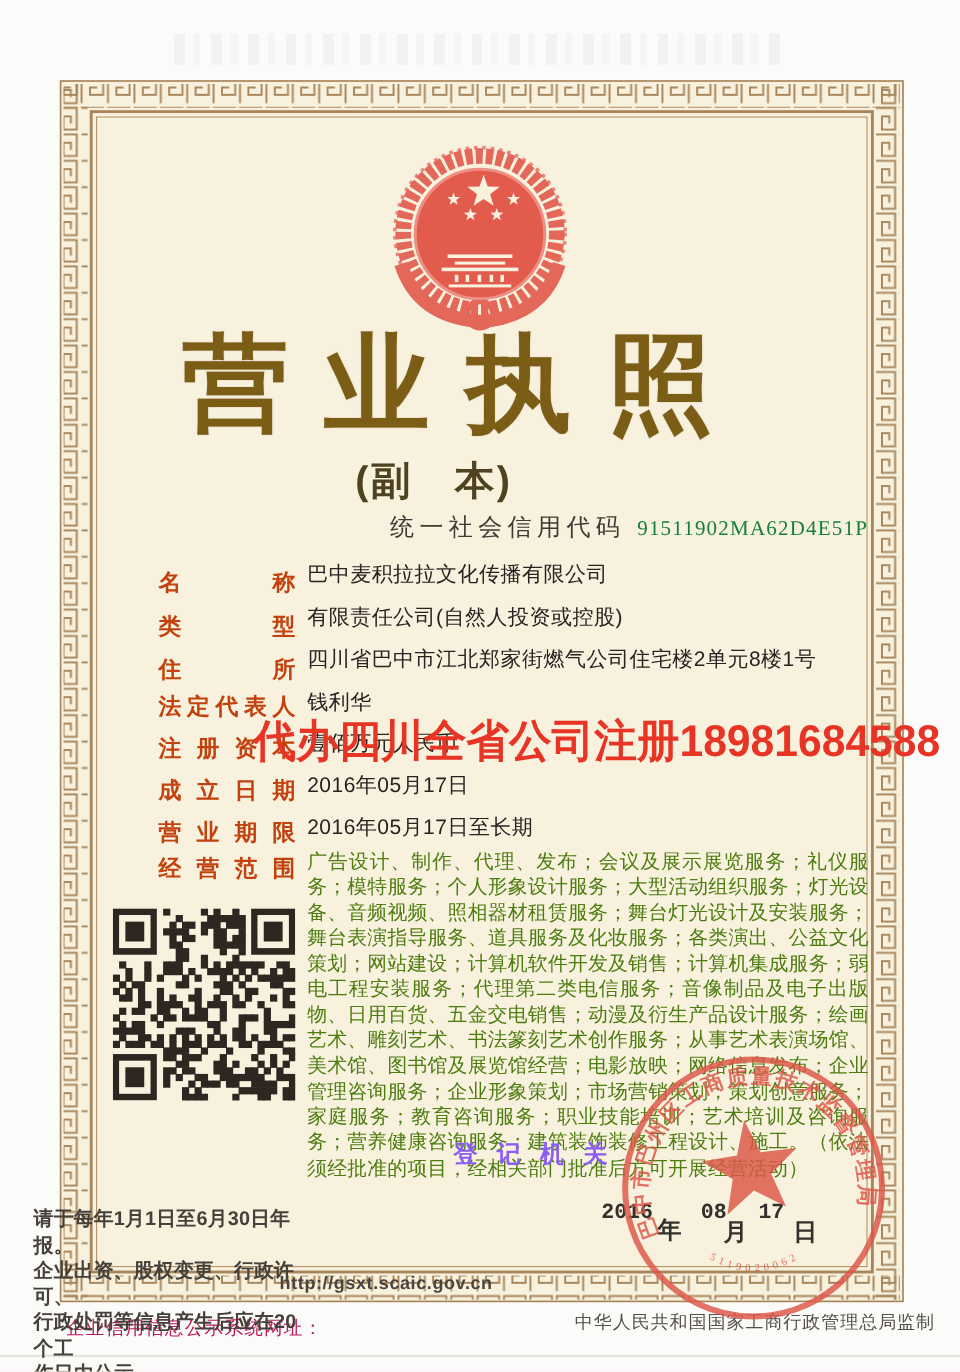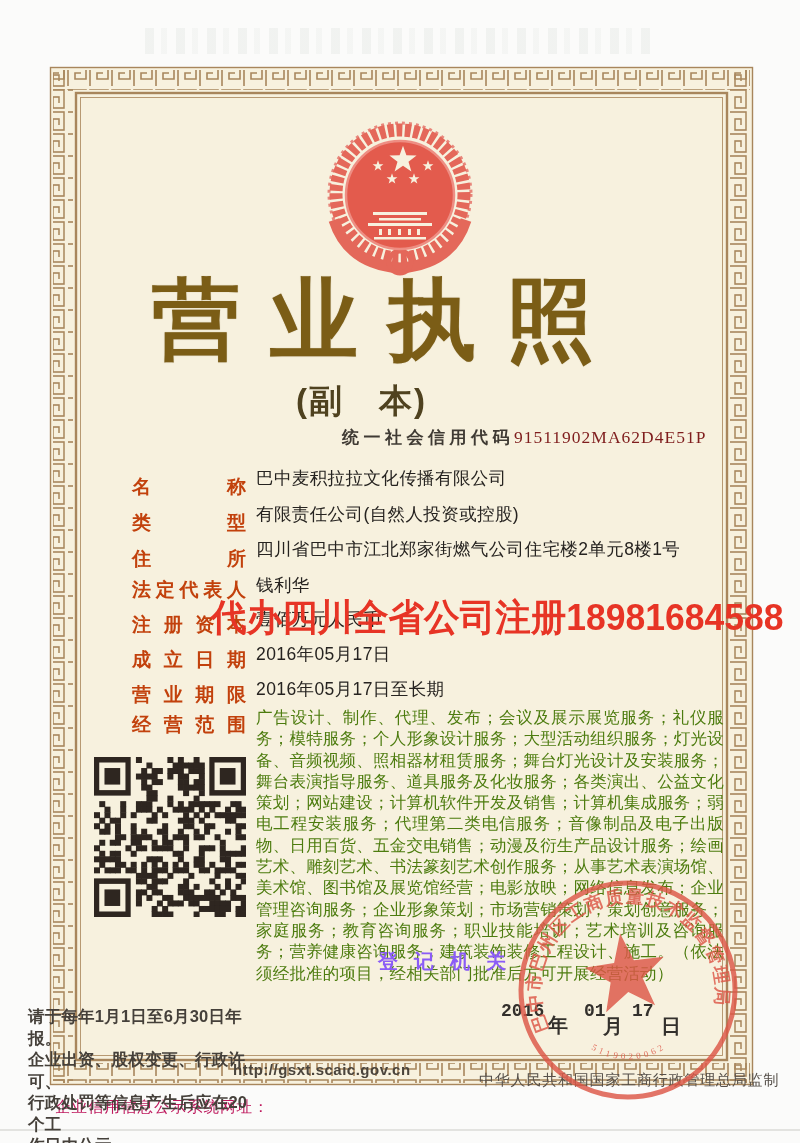--- a/index.html
+++ b/index.html
@@ -29,22 +29,22 @@
     left:152px;top:276px;width:520px;height:96px;
     font-size:88px;font-weight:bold;color:#7b5d16;
     letter-spacing:30px;line-height:1.0;white-space:nowrap;
     text-shadow:0 0 1px rgba(90,65,10,.4);
   }
   .subtitle{
     left:296px;top:379px;font-size:33px;font-weight:bold;color:#4f421f;
     letter-spacing:2px;white-space:nowrap;
   }
   .credit-line{left:325px;top:426px;white-space:nowrap;}
-  .credit-label{font-size:17px;font-weight:bold;color:#3f3a33;letter-spacing:4.5px;margin-left:17px;}
-  .credit-code{font-size:17.5px;color:#7f1d1d;letter-spacing:1px;margin-left:0;
+  .credit-label{font-size:20px;font-weight:normal;color:#3f3a33;letter-spacing:4.5px;}
+  .credit-code{font-size:17.5px;color:#15803d;letter-spacing:1px;margin-left:10px;
     font-family:"Liberation Serif", serif;}
 
   .f-label{
     left:132px;width:114px;font-size:19px;font-weight:600;color:#c2410c;
     text-align:justify;text-align-last:justify;line-height:1.15;
   }
   .f-value{
     left:256px;width:470px;font-size:17.5px;font-weight:400;color:#262320;
     white-space:nowrap;letter-spacing:0.4px;
   }
@@ -73,21 +73,21 @@
     transform:rotate(-8deg);opacity:.82;}
 
   .notice{
     left:28px;top:1006px;width:222px;
     font-size:16.5px;line-height:21.5px;font-weight:600;color:#45403a;
     white-space:pre-line;z-index:15;letter-spacing:0.2px;
   }
   .site-label{left:55px;top:1097px;font-size:15.5px;color:#be185d;letter-spacing:1px;}
   .site-url{left:233px;top:1061px;font-size:15px;font-weight:bold;color:#4a443c;
     letter-spacing:0.5px;z-index:15;}
-  .issuer{left:479px;top:1071px;font-size:15px;color:#56504a;letter-spacing:0.8px;}
+  .issuer{left:479px;top:1093px;font-size:15px;color:#56504a;letter-spacing:0.8px;}
 
   .emblem{left:322px;top:112px;width:156px;height:166px;}
 </style>
 </head>
 <body>
 
 <div class="abs paper"></div>
 
 <svg class="abs frame-svg" xmlns="http://www.w3.org/2000/svg">
   <defs>
@@ -485,21 +485,21 @@
       <rect x="125.79310344827586" y="11.03448275862069" width="15.724137931034482" height="16.551724137931036"></rect>
       <rect x="0" y="121.37931034482759" width="36.689655172413794" height="38.62068965517241"></rect>
       <rect x="5.241379310344827" y="126.89655172413794" width="26.206896551724135" height="27.586206896551726" fill="#f7f1de"></rect>
       <rect x="10.482758620689655" y="132.41379310344828" width="15.724137931034482" height="16.551724137931036"></rect>
     </g>
 </svg>
 
 <div class="abs registrar">登记机关</div>
 <span class="abs date-part d-num" style="left:501px;top:1001px">2016</span>
 <span class="abs date-part d-cjk" style="left:548px;top:1012px">年</span>
-<span class="abs date-part d-num" style="left:584px;top:1001px">01</span>
+<span class="abs date-part d-num" style="left:584px;top:1001px">08</span>
 <span class="abs date-part d-cjk" style="left:603px;top:1013px">月</span>
 <span class="abs date-part d-num" style="left:632px;top:1001px">17</span>
 <span class="abs date-part d-cjk" style="left:661px;top:1013px">日</span>
 
 <svg class="abs seal-wrap" viewBox="0 0 236 236" xmlns="http://www.w3.org/2000/svg">
   <defs>
     <path id="sealArcTop" d="M35,148 A 88,88 0 1 1 201,148" fill="none"></path>
     <path id="sealArcBot" d="M61,158 A 70,70 0 0 0 175,158" fill="none"></path>
   </defs>
   <circle cx="118" cy="118" r="107" fill="none" stroke="#dd5747" stroke-width="5"></circle>

